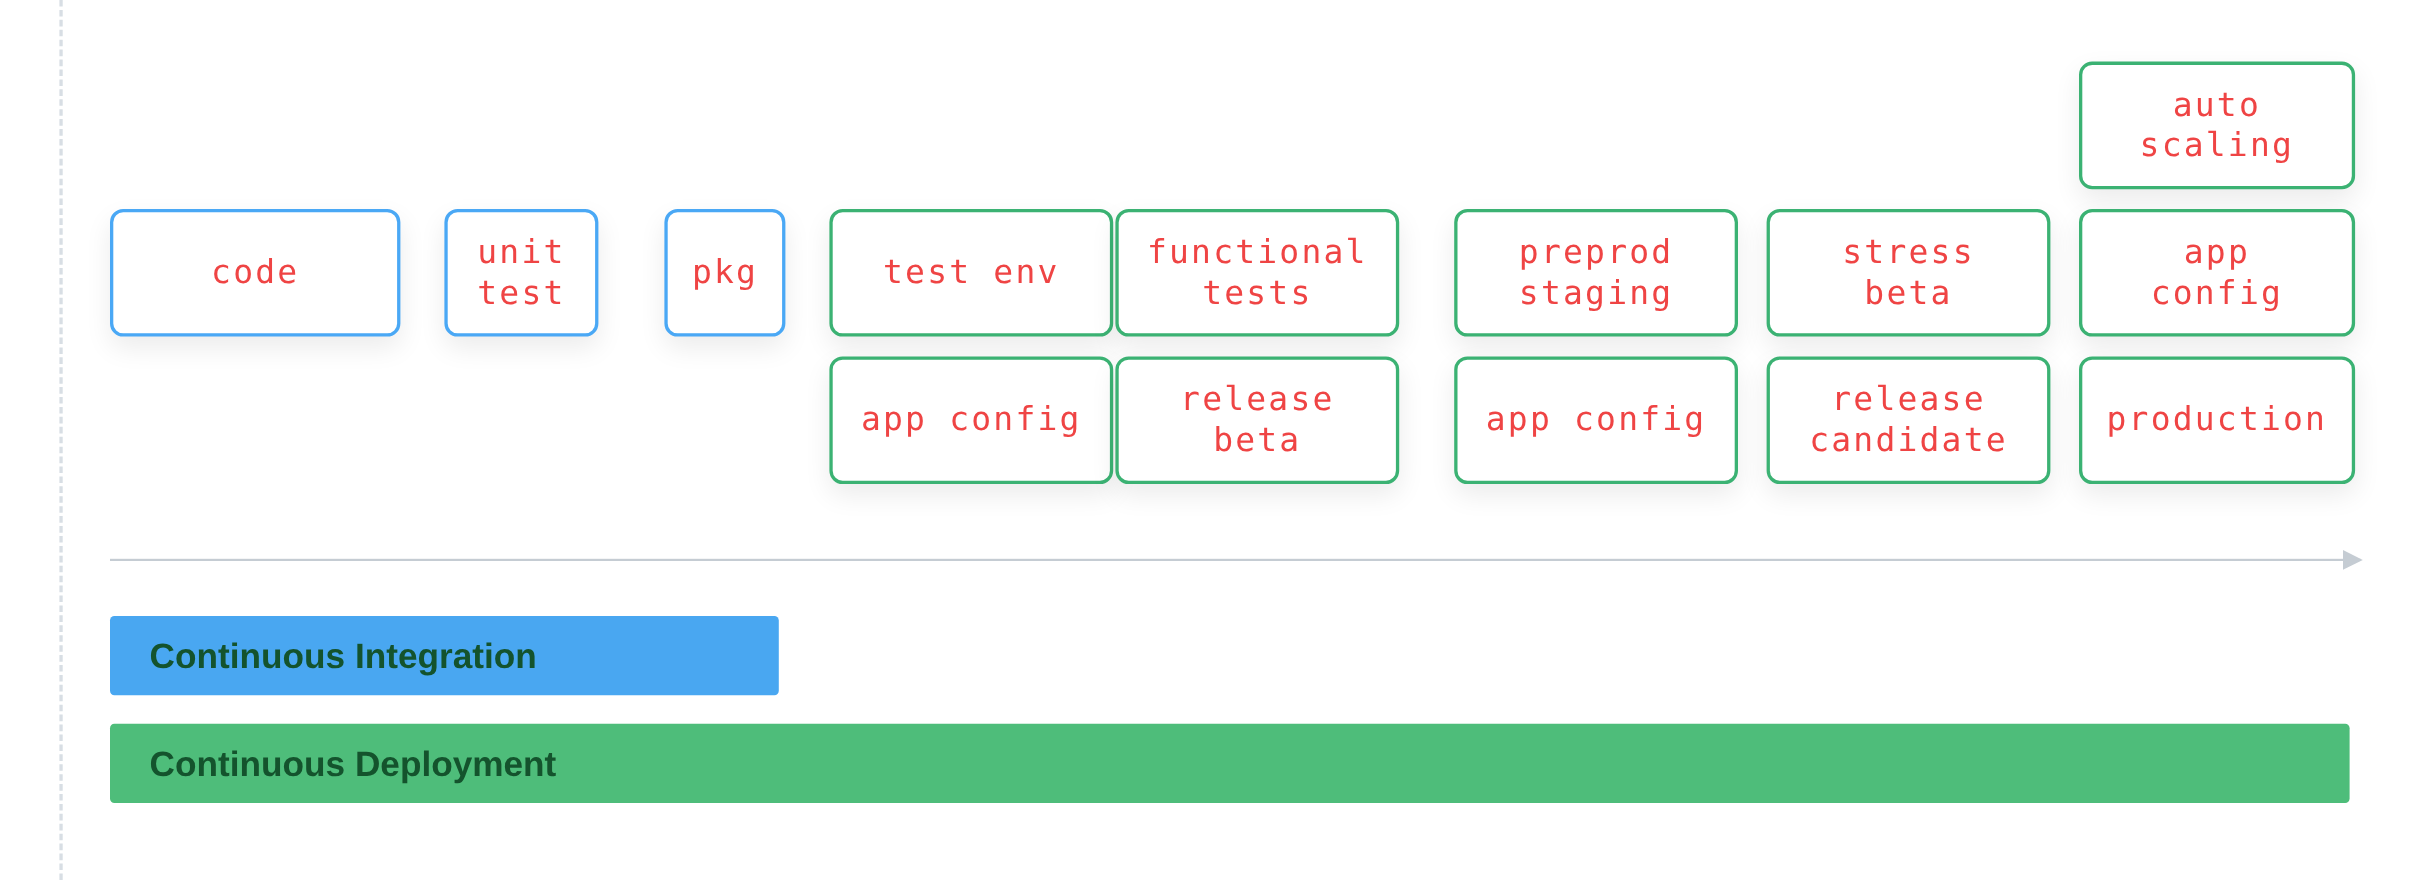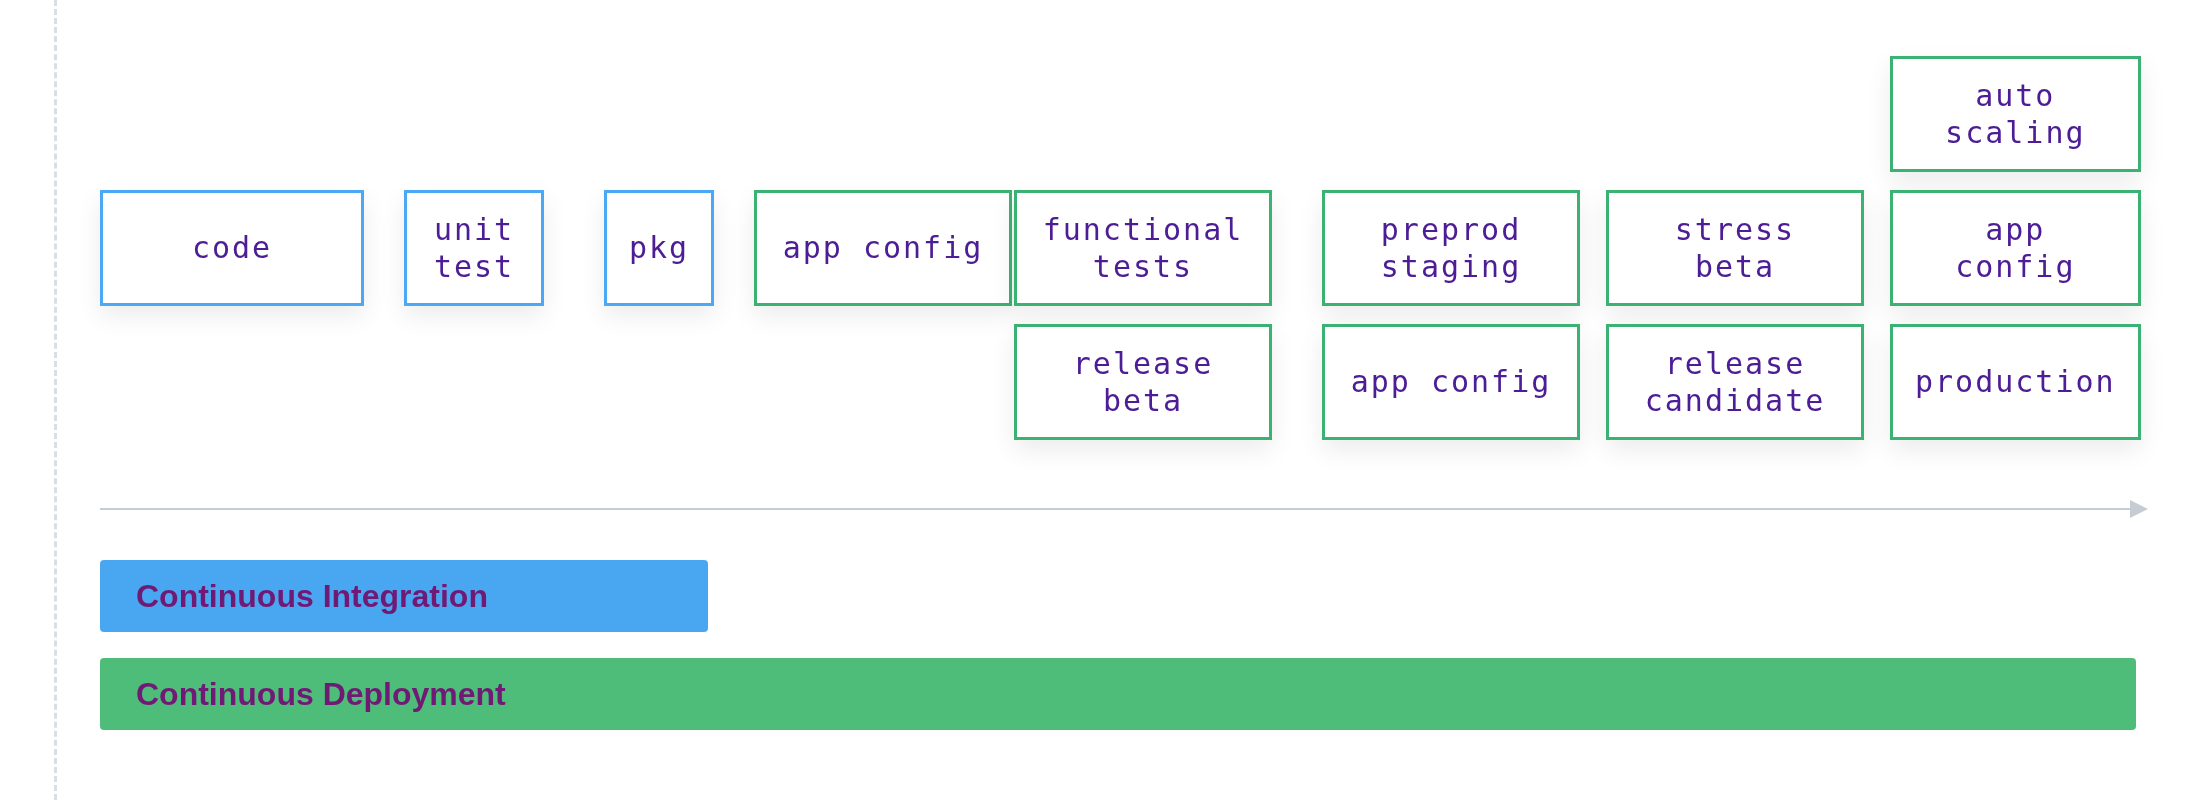--- a/index.html
+++ b/index.html
@@ -30,30 +30,30 @@
   }
   .col {
     position: absolute;
     display: grid;
     grid-auto-flow: row;
     gap: 18px;
     align-content: start;
   }
   .box {
     background: #ffffff;
-    border-radius: 0;
+    border-radius: 12px;
     height: 116px;
     display: flex;
     align-items: center;
     justify-content: center;
     text-align: center;
     font-family: "SFMono-Regular", ui-monospace, Menlo, Consolas, monospace;
     font-size: 30px;
     letter-spacing: 2px;
-    color: #4c1d95;
+    color: #ef4444;
     padding: 10px 22px;
     box-shadow: 0 10px 24px rgba(0,0,0,0.08);
     line-height: 1.25;
     white-space: pre-line;
   }
   .blue  { border: 3px solid #4aa8f5; }
   .green { border: 3px solid #3bb273; }
 
   .arrow-row {
     position: absolute;
@@ -81,21 +81,21 @@
     top: 560px;
     display: grid;
     gap: 26px;
   }
   .bar {
     height: 72px;
     border-radius: 4px;
     display: flex;
     align-items: center;
     padding-left: 36px;
-    color: #701a75;
+    color: #14532d;
     font-weight: 700;
     font-size: 32px;
   }
   .bar-ci { background: #49a7f1; width: 608px; }
   .bar-cd { background: #4ebd7a; width: 100%; }
 </style>
 </head>
 <body>
 
 <div class="timeline-dash"></div>
@@ -109,20 +109,21 @@
     </div>
     <div class="col" style="left:304px; top:190px; width:140px;">
       <div class="box blue">unit
 test</div>
     </div>
     <div class="col" style="left:484px; top:190px; width:126px;padding-left:20px;">
       <div class="box blue">pkg</div>
     </div>
 
     <div class="col" style="left:654px;  top:190px; width:258px;">
+      <div class="box green">test env</div>
       <div class="box green">app config</div>
     </div>
     <div class="col" style="left:914px;  top:190px; width:258px;">
       <div class="box green">functional
 tests</div>
       <div class="box green">release
 beta</div>
     </div>
     <div class="col" style="left:1222px; top:190px; width:258px;">
       <div class="box green">preprod

